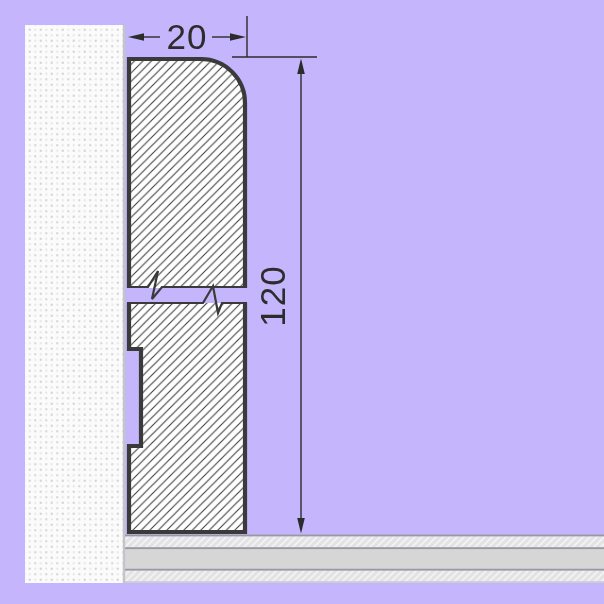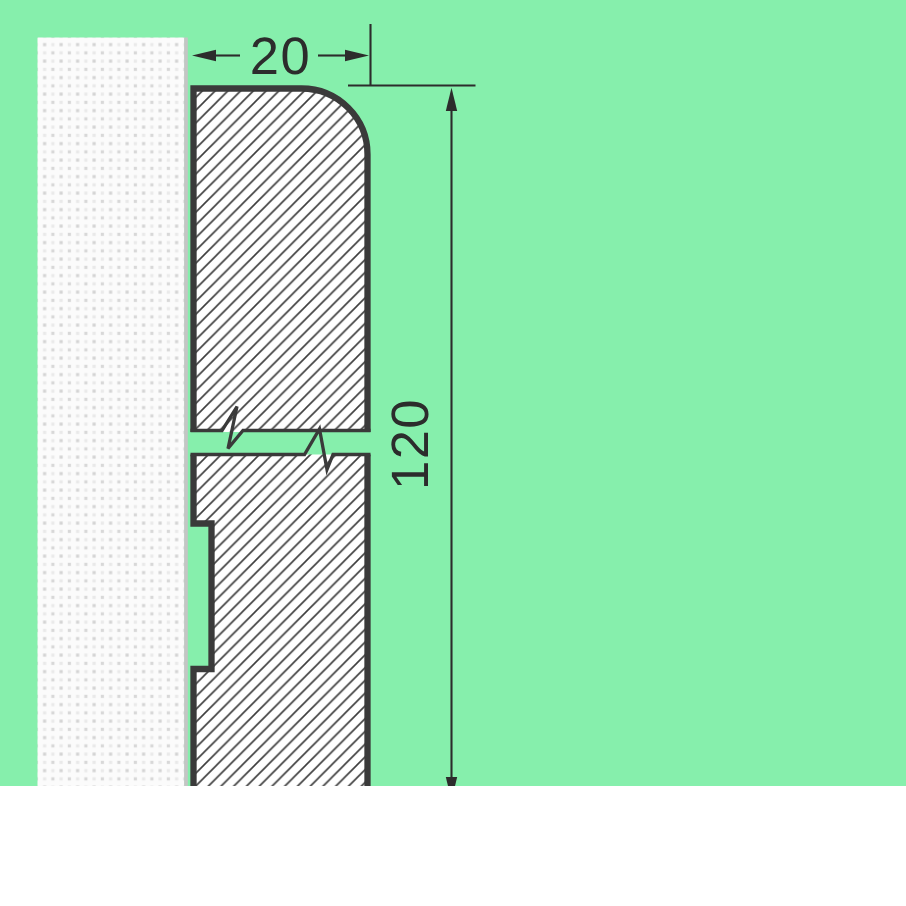--- a/index.html
+++ b/index.html
@@ -1,20 +1,20 @@
 <!DOCTYPE html>
 <html><head>
 <meta charset="utf-8">
 <style>
   html, body { margin: 0; padding: 0; background: #ffffff; }
   .stage {
     position: relative;
     width: 604px;
-    height: 524px;
-    background: #86efac;
+    height: 604px;
+    background: #c4b5fd;
     overflow: hidden;
     font-family: "Liberation Sans", sans-serif;
     text-decoration: underline;
   }
   svg { display: block; }
   text {
     font-family: "Liberation Sans", sans-serif;
     fill: #2c2c2c;
   }
   .dim-label { font-size: 35px; letter-spacing: 1px; }

